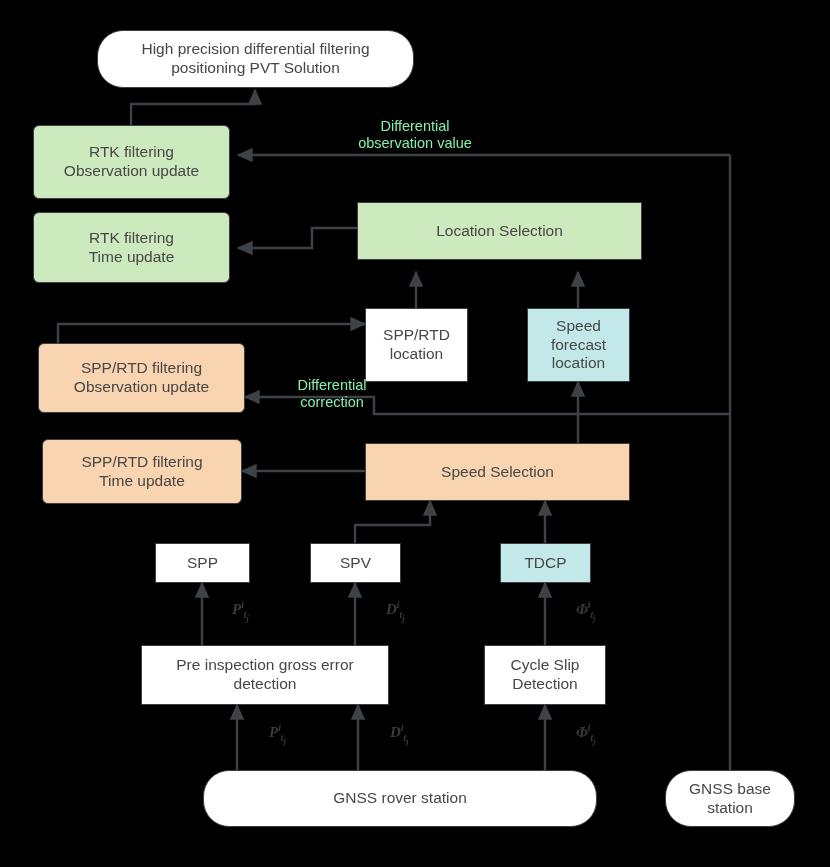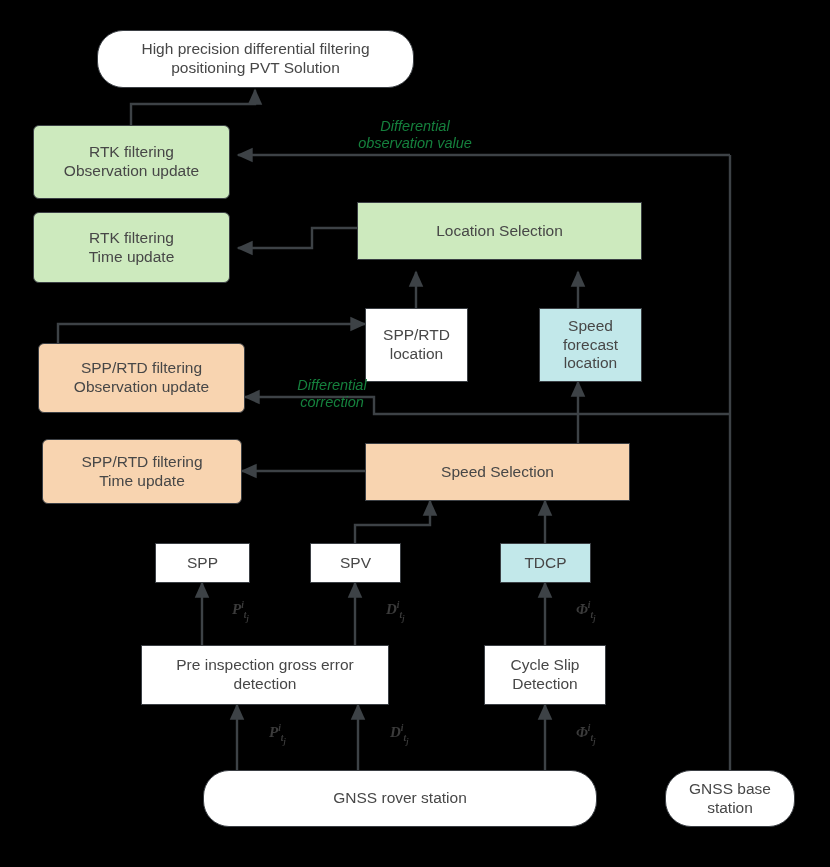--- a/index.html
+++ b/index.html
@@ -10,22 +10,22 @@
   .node{position:absolute;box-sizing:border-box;
         border:1.6px solid #3b3f44;
         display:flex;align-items:center;justify-content:center;
         text-align:center;color:#474747;line-height:1.22;
         font-size:15.5px;padding:2px 6px;}
   .node.white{background:#ffffff;}
   .node.green{background:#cdeabe;}
   .node.orange{background:#f8d4b0;}
   .node.cyan{background:#c2e8ea;}
   .node.pill{border-radius:26px;}
-  .wlabel{position:absolute;color:#15803d;font-size:14.5px;
-          line-height:1.2;text-align:center;font-style:italic;}
+  .wlabel{position:absolute;color:#86efac;font-size:14.5px;
+          line-height:1.2;text-align:center;}
   .sym{position:absolute;color:#3b3b3b;font-family:Liberation Serif, serif;
        font-style:italic;font-weight:700;font-size:15px;white-space:nowrap;margin-left:24px;}
   .sym sup{font-size:9.5px;font-style:italic;font-weight:700;vertical-align:super;}
   .sym sub{font-size:9.5px;font-style:italic;font-weight:700;vertical-align:sub;}
   .sym sub sub{font-size:8px;}
 </style>
 </head>
 <body>
 
 <div id="stage">
@@ -101,21 +101,21 @@
     <span>Location Selection</span>
   </div>
 
   <div class="node white" style="left:365px;top:308px;width:103px;height:74px;">
     <div>
       <span>SPP/RTD</span><br>
       <span>location</span>
     </div>
   </div>
 
-  <div class="node cyan" style="left:527px;top:308px;width:103px;height:74px;margin-left:12px;">
+  <div class="node cyan" style="left:527px;top:308px;width:103px;height:74px;">
     <div>
       <span>Speed</span><br>
       <span>forecast</span><br>
       <span>location</span>
     </div>
   </div>
 
   <div class="node orange" style="left:38px;top:343px;width:207px;height:70px;border-radius:6px;">
     <div>
       <span>SPP/RTD filtering</span><br>

